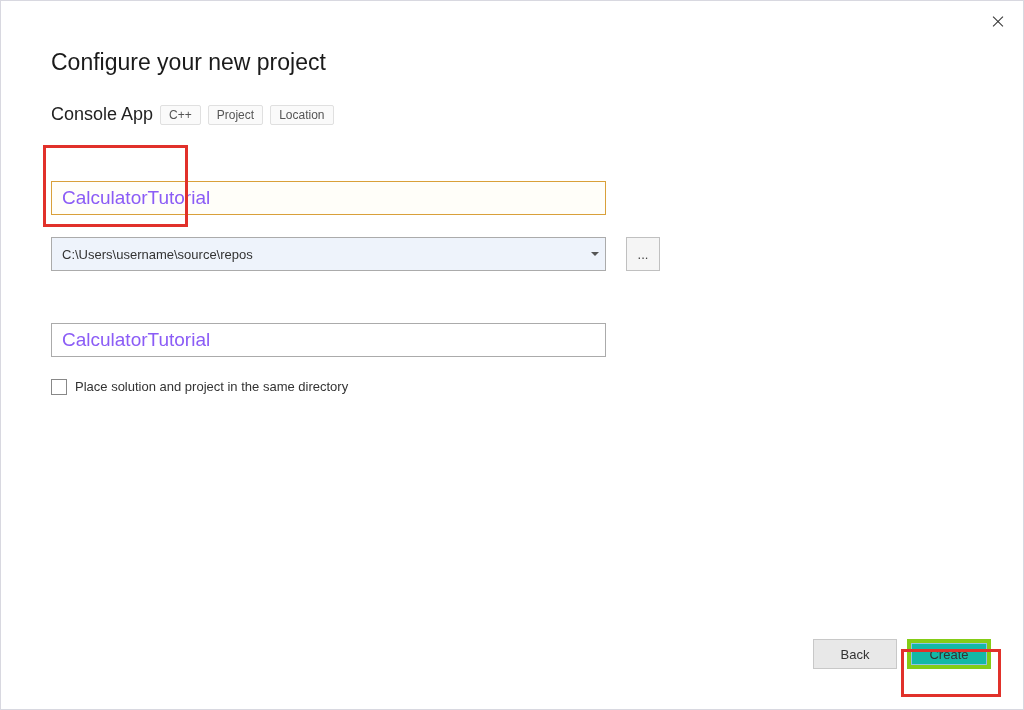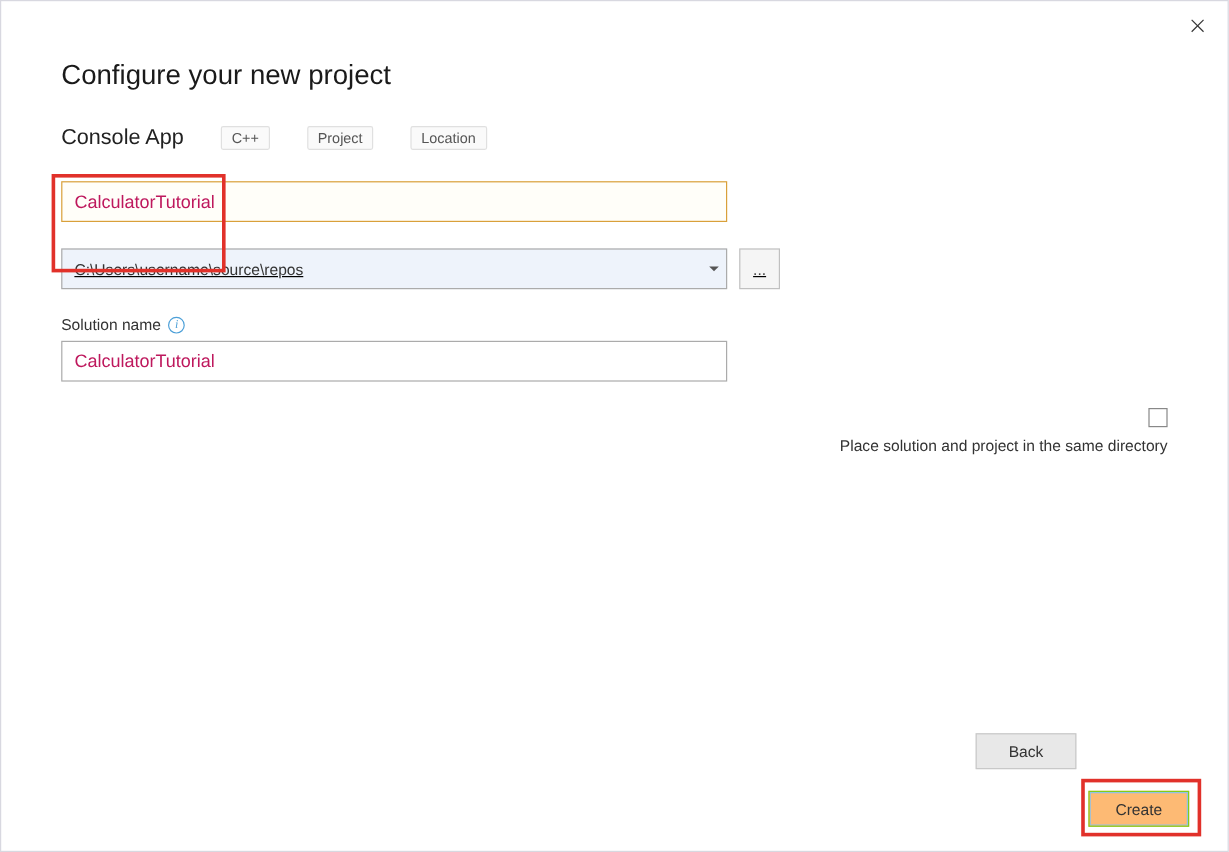--- a/index.html
+++ b/index.html
@@ -36,21 +36,21 @@
     }
     h1 {
       font-size: 23px;
       font-weight: 400;
       color: #1a1a1a;
       margin-bottom: 28px;
     }
     .template-row {
       display: flex;
       align-items: center;
-      gap: 31px;
+      gap: 7px;
       margin-bottom: 26px;
     }
     .template-name {
       font-size: 18px;
       font-weight: 400;
       color: #222;
     }
     .tag {
       font-size: 12px;
       color: #555;
@@ -82,34 +82,34 @@
       font-size: 10px;
       font-style: italic;
       font-family: Georgia, serif;
       line-height: 1;
     }
     .text-input {
       width: 555px;
       height: 34px;
       border: 1px solid #ababab;
       padding: 0 10px;
-      font-size: 15px;
-      color: #be185d;
+      font-size: 19px;
+      color: #8b5cf6;
       font-family: inherit;
       outline: none;
+      margin-top: 30px;
     }
     .text-input.focused {
       border: 1px solid #d9a03a;
       background: #fffef9;
     }
     .location-row {
       display: flex;
       align-items: flex-end;
-      gap: 10px;
-      text-decoration: underline;
+      gap: 20px;
     }
     .combo {
       width: 555px;
       height: 34px;
       border: 1px solid #ababab;
       background: #eef3fb;
       display: flex;
       align-items: center;
       justify-content: space-between;
       padding: 0 6px 0 10px;
@@ -130,58 +130,56 @@
       background: #f5f5f5;
       font-size: 13px;
       color: #444;
       cursor: pointer;
       display: flex;
       align-items: center;
       justify-content: center;
     }
     .checkbox-row {
       display: flex;
-      align-items: flex-end;
+      align-items: flex-start;
       gap: 8px;
       margin-top: 6px;
-      flex-direction: column;
     }
     .checkbox {
       width: 16px;
       height: 16px;
       border: 1px solid #888;
       background: #fff;
       cursor: pointer;
     }
     .checkbox-label {
       font-size: 13px;
       color: #333;
     }
     .footer {
       position: absolute;
-      bottom: 20px;
+      bottom: 40px;
       right: 32px;
       display: flex;
       gap: 10px;
     }
     .btn {
       width: 84px;
       height: 30px;
       border: 1px solid #c8c8c8;
       background: #e8e8e8;
       font-size: 13px;
       color: #333;
       cursor: pointer;
       font-family: inherit;
     }
     .btn.primary {
-      background: #fdba74;
-      border: 1px solid #84cc16;
+      background: #14b8a6;
+      border: 4px solid #84cc16;
       box-shadow: inset 0 0 0 1px #8fc2e8;
-      margin-top: 48px;
     }
     
     .highlight {
       position: absolute;
       border: 3px solid #e1312a;
       pointer-events: none;
     }
     .hl-1 { top: 144px; left: 42px; width: 145px; height: 82px; }
     .hl-2 { bottom: 12px; right: 22px; width: 100px; height: 48px; }
   </style>
@@ -210,24 +208,20 @@
         <span>C:\Users\username\source\repos</span>
         <span class="combo-arrow"></span>
       </div>
       <div class="browse-btn">
         <span>...</span>
       </div>
     </div>
   </div>
 
   <div class="field-group">
-    <div class="field-label">
-      <span>Solution name</span>
-      <span class="info-icon">i</span>
-    </div>
     <input type="text" class="text-input" value="CalculatorTutorial" style="">
   </div>
 
   <div class="checkbox-row">
     <span class="checkbox"></span>
     <span class="checkbox-label">Place solution and project in the same directory</span>
   </div>
 </div>
 
 <div class="footer">

